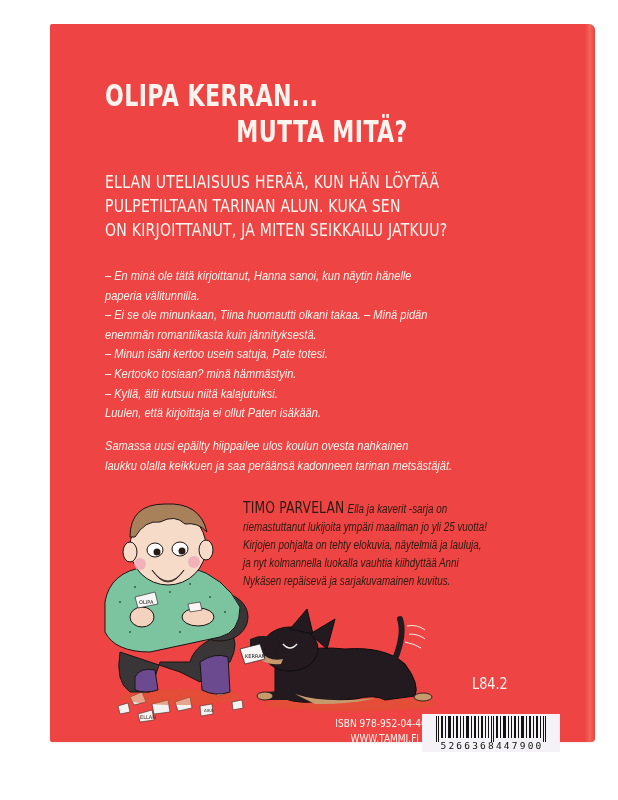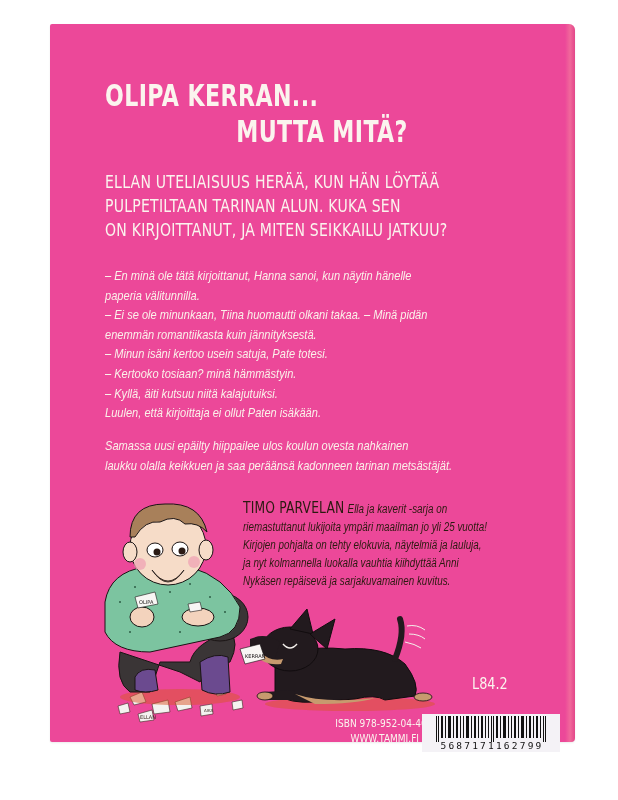--- a/index.html
+++ b/index.html
@@ -2,23 +2,24 @@
 <html><head>
   <meta charset="utf-8">
   <style>
     html, body { margin: 0; padding: 0; }
     body {
       width: 618px; height: 800px; background: #ffffff; position: relative; overflow: hidden;
       font-family: "DejaVu Sans", sans-serif;
     }
     .cover {
       position: absolute; left: 50px; top: 24px; width: 525px; height: 718px;
-      background: #ec4899;
+      background: #ef4444;
       border-radius: 2px 6px 4px 2px;
       box-shadow: 0 1px 2px rgba(0,0,0,0.08);
+      padding-left: 20px;
     }
     .cover::after {
       content: ""; position: absolute; right: 0; top: 0; width: 10px; height: 100%;
       background: linear-gradient(to right, rgba(255,255,255,0), rgba(255,200,160,0.25) 50%, rgba(160,60,20,0.12));
       border-radius: 0 6px 4px 0;
     }
     .headline {
       position: absolute; left: 55px; top: 54px; color: #fbf4ee;
       font-family: "DejaVu Sans Condensed", "DejaVu Sans", sans-serif;
       font-weight: bold; font-size: 30px; line-height: 36px; letter-spacing: 0.5px;
@@ -250,16 +251,16 @@
           <rect x="85" y="0" width="3" height="22"></rect>
         <rect x="90" y="0" width="1" height="22"></rect>
           <rect x="93" y="0" width="2" height="22"></rect>
         <rect x="97" y="0" width="1" height="22"></rect>
           <rect x="100" y="0" width="2" height="22"></rect>
         <rect x="104" y="0" width="1" height="22"></rect>
           <rect x="107" y="0" width="1" height="26"></rect>
         <rect x="109" y="0" width="1" height="26"></rect>
       </g>
     </svg>
-    <div class="barcode-digits">5687171162799</div>
+    <div class="barcode-digits">5266368447900</div>
   </div>
 
 </div>
 
 </body></html>

